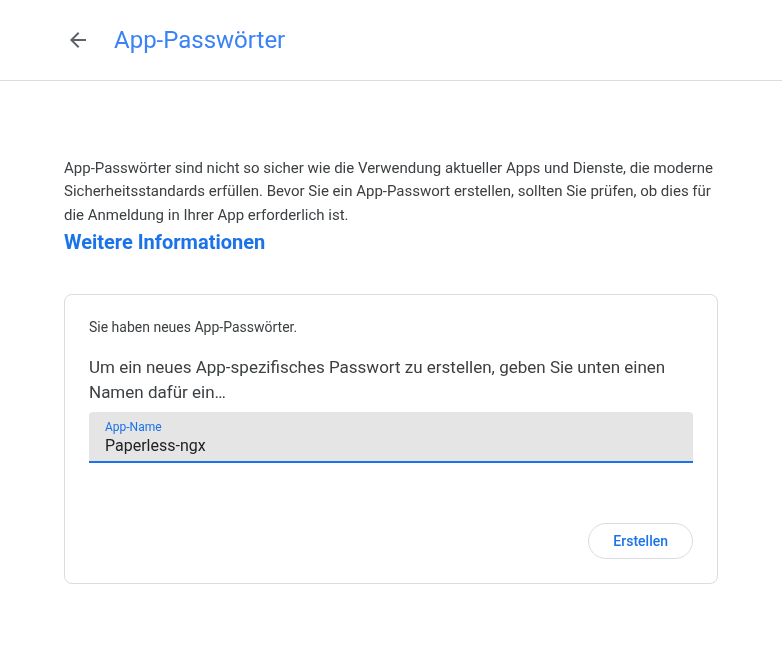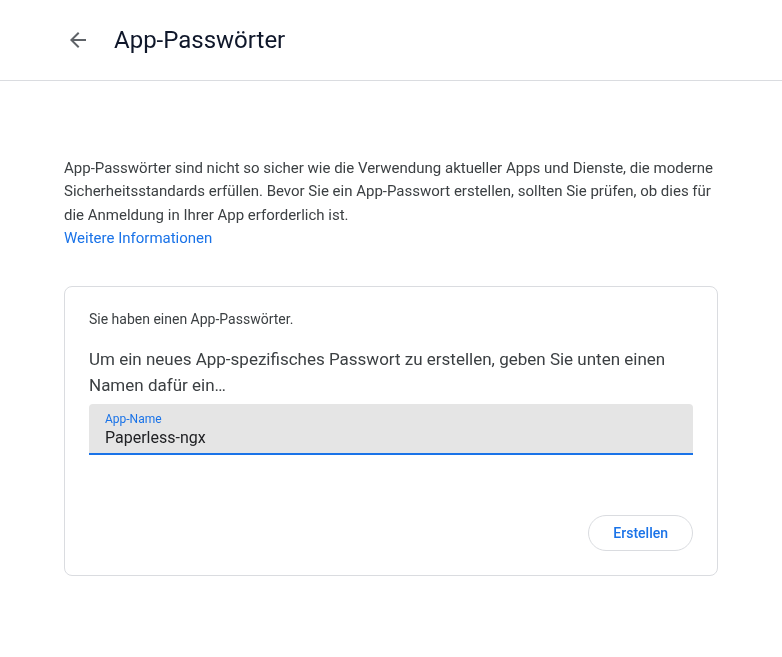--- a/index.html
+++ b/index.html
@@ -29,21 +29,21 @@
       width: 40px;
       height: 40px;
       border-radius: 50%;
       cursor: pointer;
       color: #5f6368;
       margin-left: 34px;
     }
     .page-title {
       font-size: 24px;
       font-weight: 400;
-      color: #0f172a;
+      color: #3b82f6;
     }
     .content {
       padding: 36px 64px 0 64px;
     }
     .description {
       font-size: 15px;
       line-height: 1.55;
       color: #3c4043;
       margin-bottom: 18px;
     }
@@ -52,23 +52,24 @@
       line-height: 1.55;
       color: #3c4043;
     }
     .warning-text {
       display: block;
       margin-top: 40px;
     }
     .learn-more {
       color: #1a73e8;
       text-decoration: none;
-      font-size: 15px;
+      font-size: 20px;
       line-height: 1.55;
       display: inline-block;
+      font-weight: bold;
     }
     .card {
       margin-top: 36px;
       border: 1px solid #dadce0;
       border-radius: 8px;
       padding: 24px 24px 24px 24px;
     }
     .card-status {
       font-size: 14px;
       color: #3c4043;
@@ -133,21 +134,21 @@
 </div>
 
 <div class="content">
 
   <div class="warning-block">
     <span class="warning-text">App-Passwörter sind nicht so sicher wie die Verwendung aktueller Apps und Dienste, die moderne Sicherheitsstandards erfüllen. Bevor Sie ein App-Passwort erstellen, sollten Sie prüfen, ob dies für die Anmeldung in Ihrer App erforderlich ist.</span>
     <a href="#" class="learn-more">Weitere Informationen</a>
   </div>
 
   <div class="card">
-    <div class="card-status">Sie haben einen App-Passwörter.</div>
+    <div class="card-status">Sie haben neues App-Passwörter.</div>
     <div class="card-instruction">Um ein neues App-spezifisches Passwort zu erstellen, geben Sie unten einen Namen dafür ein…</div>
 
     <div class="input-wrapper">
       <label class="input-label">App-Name</label>
       <input type="text" class="input-field" value="Paperless-ngx" style="">
     </div>
 
     <div class="button-row">
       <button class="create-button">Erstellen</button>
     </div>

